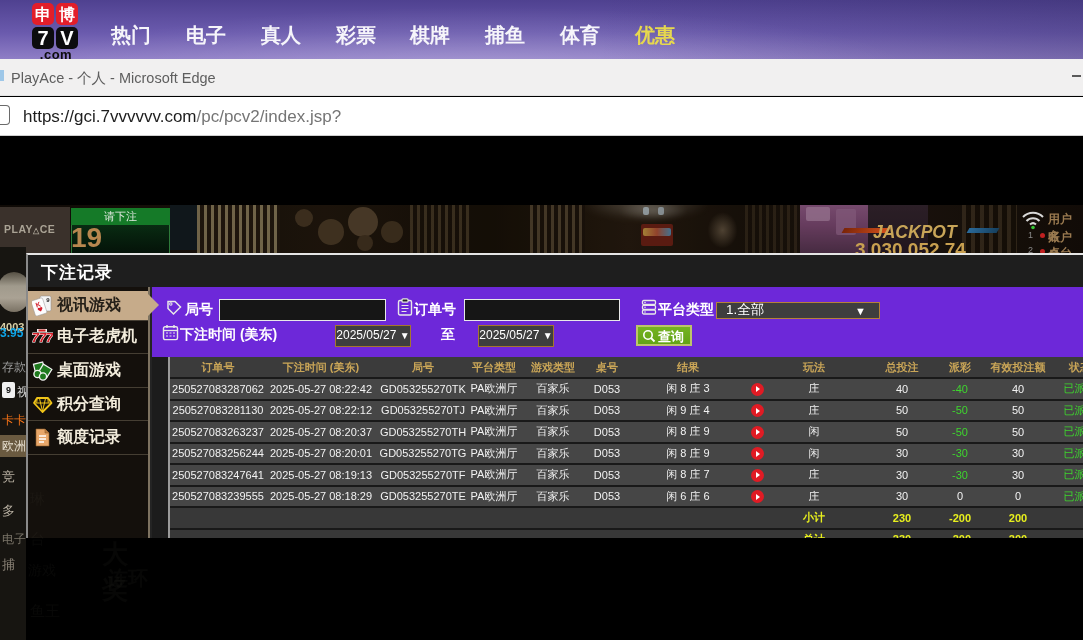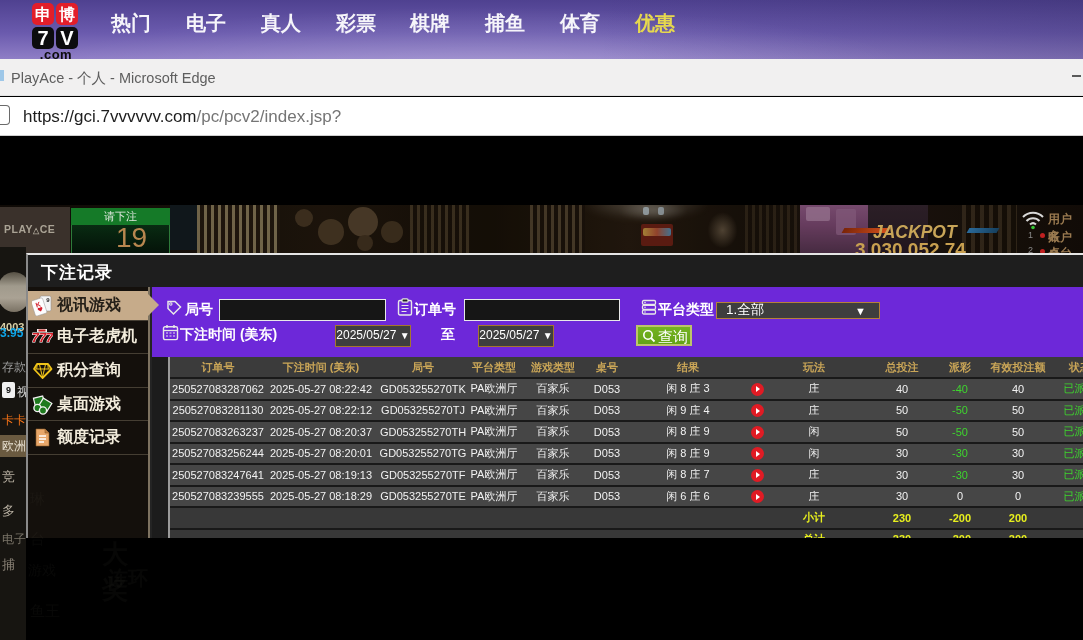--- a/index.html
+++ b/index.html
@@ -5,21 +5,21 @@
 * { margin:0; padding:0; box-sizing:border-box; }
 html,body { width:1083px; height:640px; overflow:hidden; background:#000; font-family:"Liberation Sans", sans-serif; }
 #page { position:relative; width:1083px; height:640px; overflow:hidden; }
 
 
 .nav { position:absolute; left:0; top:0; width:1083px; height:59px;
   background:linear-gradient(to bottom, #4f4190 0%, #6a5aad 55%, #8f7ec6 100%); }
 .nav .glow { position:absolute; left:0; top:0; width:100%; height:100%;
   background:radial-gradient(ellipse 620px 90px at 480px 70px, rgba(255,255,255,0.18), rgba(255,255,255,0) 70%); }
 .menu { position:absolute; top:0; left:0; height:59px; }
-.menu span { position:absolute; top:10px; transform:translateX(-50%); color:#f6f5fa; font-size:20px; font-weight:bold; letter-spacing:0px; white-space:nowrap; }
+.menu span { position:absolute; top:22px; transform:translateX(-50%); color:#f6f5fa; font-size:20px; font-weight:bold; letter-spacing:0px; white-space:nowrap; }
 .menu span.hl { color:#e6d84e; }
 
 
 .logo { position:absolute; left:32px; top:3px; width:48px; }
 .lsq { position:absolute; width:22px; height:22px; border-radius:5px; color:#fff; font-weight:bold; text-align:center; }
 .lsq.red { background:#e31e2a; font-size:16px; line-height:23px; }
 .lsq.blk { background:#0c0c0e; font-size:20px; line-height:22px; }
 .lcom { position:absolute; top:44px; left:-2px; width:52px; text-align:center; color:#0c0c0c; font-weight:bold; font-size:13px; letter-spacing:0.5px; }
 
 
@@ -52,21 +52,21 @@
 .sitem .ic { width:21px; height:21px; margin-left:4px; margin-right:4px; flex:none; }
 .sitem.sel { background:#c6ab8a; color:#241f18; }
 .sitem.sel:after { content:""; position:absolute; right:-11px; top:50%; margin-top:-11px; border-left:11px solid #c6ab8a; border-top:11px solid transparent; border-bottom:11px solid transparent; }
 .main { position:absolute; left:124px; top:32px; right:0; bottom:0; background:#6d28d9; overflow:hidden; }
 
 
 .lab { position:absolute; color:#fff; font-weight:bold; font-size:14px; white-space:nowrap; }
 .inp { position:absolute; height:22px; background:#161616; border:1.5px solid #e8e8e8; }
 .drop { position:absolute; height:17px; background:#3e3e3e; border:1.5px solid #b5813a; color:#fff; font-size:13.5px; }
 .datebox { position:absolute; height:22px; background:#3e3e3e; border:1.5px solid #a5762e; color:#fff; font-size:12px; text-align:center; line-height:19px; white-space:nowrap; }
-.btn { position:absolute; background:linear-gradient(#74b322,#63a316); border:2px solid #bcc46a; color:#fff; font-weight:normal; font-size:15px; }
+.btn { position:absolute; background:linear-gradient(#74b322,#63a316); border:2px solid #bcc46a; color:#fff; font-weight:bold; font-size:13px; }
 
 
 table.grid { position:absolute; left:18px; top:70px; width:934px; border-collapse:collapse; table-layout:fixed; font-size:11px; }
 table.grid th { color:#c9a557; font-weight:bold; background:#3b3b3b; height:21px; border-bottom:2px solid #191919; font-size:11px; white-space:nowrap; }
 table.grid td { color:#f2f2f2; background:#464646; height:21.5px; border-bottom:2px solid #191919; text-align:center; white-space:nowrap; overflow:visible; }
 table.grid tr.sum td { background:#383838; color:#e7ef1d; font-weight:bold; }
 table.grid td.grn, span.grn { color:#3ed52e !important; }
 .play { display:inline-block; width:13px; height:13px; border-radius:50%; background:#e01b24; position:relative; vertical-align:middle; }
 .play:after { content:""; position:absolute; left:5px; top:3.5px; border-left:4.5px solid #fff; border-top:3px solid transparent; border-bottom:3px solid transparent; }
 
@@ -142,21 +142,21 @@
       <div style="left:806px;top:2px;width:24px;height:14px;background:#c898c0;border-radius:2px;opacity:.8;"></div>
       <div style="left:836px;top:4px;width:20px;height:26px;background:#b07aa8;border-radius:2px;opacity:.7;"></div>
       <div style="left:868px;top:0;width:60px;height:50px;background:linear-gradient(180deg,#3a2a36 0%,#2a1c28 100%);"></div>
       <div style="left:0;top:0;width:1083px;height:50px;background:rgba(8,4,0,0.28);"></div>
 
       <div style="left:0;top:2px;width:70px;height:48px;background:#3a312b;"></div>
       <div style="left:4px;top:18px;width:66px;color:#aaa395;font-size:10.5px;font-weight:bold;letter-spacing:0.5px;">PLAY<span style="font-size:8px;">△</span>CE</div>
 
       <div style="left:71px;top:3px;width:99px;height:47px;background:linear-gradient(180deg,#0d3d18 0%,#07230f 55%,#041208 100%);border:1px solid #2e7a3a;"></div>
       <div style="left:71px;top:3px;width:99px;height:17px;background:#157a28;color:#dfe8df;font-size:11px;text-align:center;line-height:17px;">请下注</div>
-      <div style="left:71px;top:17px;width:121px;color:#b8874f;font-size:28px;font-weight:normal;text-align:center;">19</div>
+      <div style="left:71px;top:17px;width:121px;color:#b8874f;font-size:28px;font-weight:bold;text-align:left;">19</div>
 
       <div style="left:843px;top:23px;width:46px;height:5px;background:linear-gradient(90deg,#7a2408,#d4501c);transform:skewX(-30deg);"></div>
       <div style="left:968px;top:23px;width:30px;height:5px;background:linear-gradient(90deg,#2a6a9a,#16405e);transform:skewX(-30deg);"></div>
       <div style="left:873px;top:17px;width:100px;color:#c8a558;font-size:17.5px;font-weight:bold;font-style:italic;letter-spacing:0px;">JACKPOT</div>
       <div style="left:855px;top:34px;width:140px;color:#c8a050;font-size:19px;font-weight:bold;letter-spacing:0px;">3,030,052.74</div>
 
       <div style="left:1020px;top:3px;"><svg width="26" height="22" viewBox="0 0 26 22">
             <path d="M3 9 a14 14 0 0 1 20 0" fill="none" stroke="#d8d8d8" stroke-width="2"></path>
             <path d="M6.5 13 a9 9 0 0 1 13 0" fill="none" stroke="#d8d8d8" stroke-width="2"></path>
             <path d="M10 16.5 a4.5 4.5 0 0 1 6 0" fill="none" stroke="#d8d8d8" stroke-width="2"></path>
@@ -197,29 +197,29 @@
                 <rect x="1" y="4" width="12" height="16" rx="1.5" fill="#fdfdfd" stroke="#999" stroke-width="0.5" transform="rotate(-18 7 12)"></rect>
                 <text x="4.5" y="12" font-size="7" font-weight="bold" fill="#d31c2a" transform="rotate(-18 7 12)">K</text>
                 <path d="M7.5 13.2 c-1.4-1.5 -3.4 0 -1.9 1.8 l1.9 1.8 1.9-1.8 c1.5-1.8 -0.5-3.3 -1.9-1.8z" fill="#d31c2a" transform="rotate(-18 7 12)"></path>
               </svg></span>视讯游戏</div>
         <div class="sitem"><span class="ic"><svg width="21" height="21" viewBox="0 0 21 21">
                 <rect x="5" y="3" width="10" height="3" fill="#f0f0f0"></rect>
                 <rect x="6.5" y="3.5" width="7" height="2" fill="#d02020"></rect>
                 <text x="10.5" y="16" font-size="13" font-weight="bold" font-style="italic" fill="#d41f28" text-anchor="middle" style="paint-order:stroke" stroke="#ffffff" stroke-width="1.1">777</text>
               </svg></span>电子老虎机</div>
         <div class="sitem"><span class="ic"><svg width="21" height="21" viewBox="0 0 21 21">
-                <path d="M5 4 h11 l3.5 5 L10.5 18 2 9z" fill="none" stroke="#f0c419" stroke-width="1.8" stroke-linejoin="round"></path>
-                <path d="M2.6 9 h15.8 M7.5 4.4 l3 13 l3-13 M5.2 4.4 l-0.5 4.4 M15.8 4.4 l0.5 4.4" stroke="#f0c419" stroke-width="1" fill="none"></path>
-              </svg></span>积分查询</div>
-        <div class="sitem"><span class="ic"><svg width="21" height="21" viewBox="0 0 21 21">
                 <rect x="2.5" y="3" width="9.5" height="9.5" fill="#1e7a1e" stroke="#f2f2f2" stroke-width="1.2" transform="rotate(-14 7 8)"></rect>
                 <rect x="8" y="6" width="10" height="10" fill="#1e7a1e" stroke="#f2f2f2" stroke-width="1.2" transform="rotate(32 13 11)"></rect>
                 <circle cx="5.5" cy="14" r="3.6" fill="#1e7a1e" stroke="#f2f2f2" stroke-width="1.4"></circle>
                 <circle cx="11" cy="16.5" r="3.6" fill="#1e7a1e" stroke="#f2f2f2" stroke-width="1.4"></circle>
               </svg></span>桌面游戏</div>
+        <div class="sitem"><span class="ic"><svg width="21" height="21" viewBox="0 0 21 21">
+                <path d="M5 4 h11 l3.5 5 L10.5 18 2 9z" fill="none" stroke="#f0c419" stroke-width="1.8" stroke-linejoin="round"></path>
+                <path d="M2.6 9 h15.8 M7.5 4.4 l3 13 l3-13 M5.2 4.4 l-0.5 4.4 M15.8 4.4 l0.5 4.4" stroke="#f0c419" stroke-width="1" fill="none"></path>
+              </svg></span>积分查询</div>
         <div class="sitem"><span class="ic"><svg width="21" height="21" viewBox="0 0 21 21">
                 <path d="M4 2 h9 l4 4 v13 h-13 z" fill="#e8a76a" stroke="#8a5a28" stroke-width="0.6"></path>
                 <path d="M13 2 v4 h4" fill="#c07f42" stroke="#8a5a28" stroke-width="0.6"></path>
                 <path d="M7 9 h7 M7 12 h7 M7 15 h5" stroke="#fff" stroke-width="1.6"></path>
               </svg></span>额度记录</div>
         <div style="position:absolute; left:2px; top:203px; color:rgba(210,200,180,0.04); font-size:15px;">琳</div>
         <div style="position:absolute; left:2px; top:243px; color:rgba(210,200,180,0.04); font-size:15px;">台</div>
         <div style="position:absolute; left:0px; top:275px; color:rgba(210,200,180,0.04); font-size:14px;">游戏</div>
         <div style="position:absolute; left:2px; top:315px; color:rgba(210,200,180,0.04); font-size:15px;">鱼王</div>
         <div style="position:absolute; left:74px; top:250px; color:rgba(230,215,185,0.03); font-size:26px; font-weight:bold;">大奖</div>

